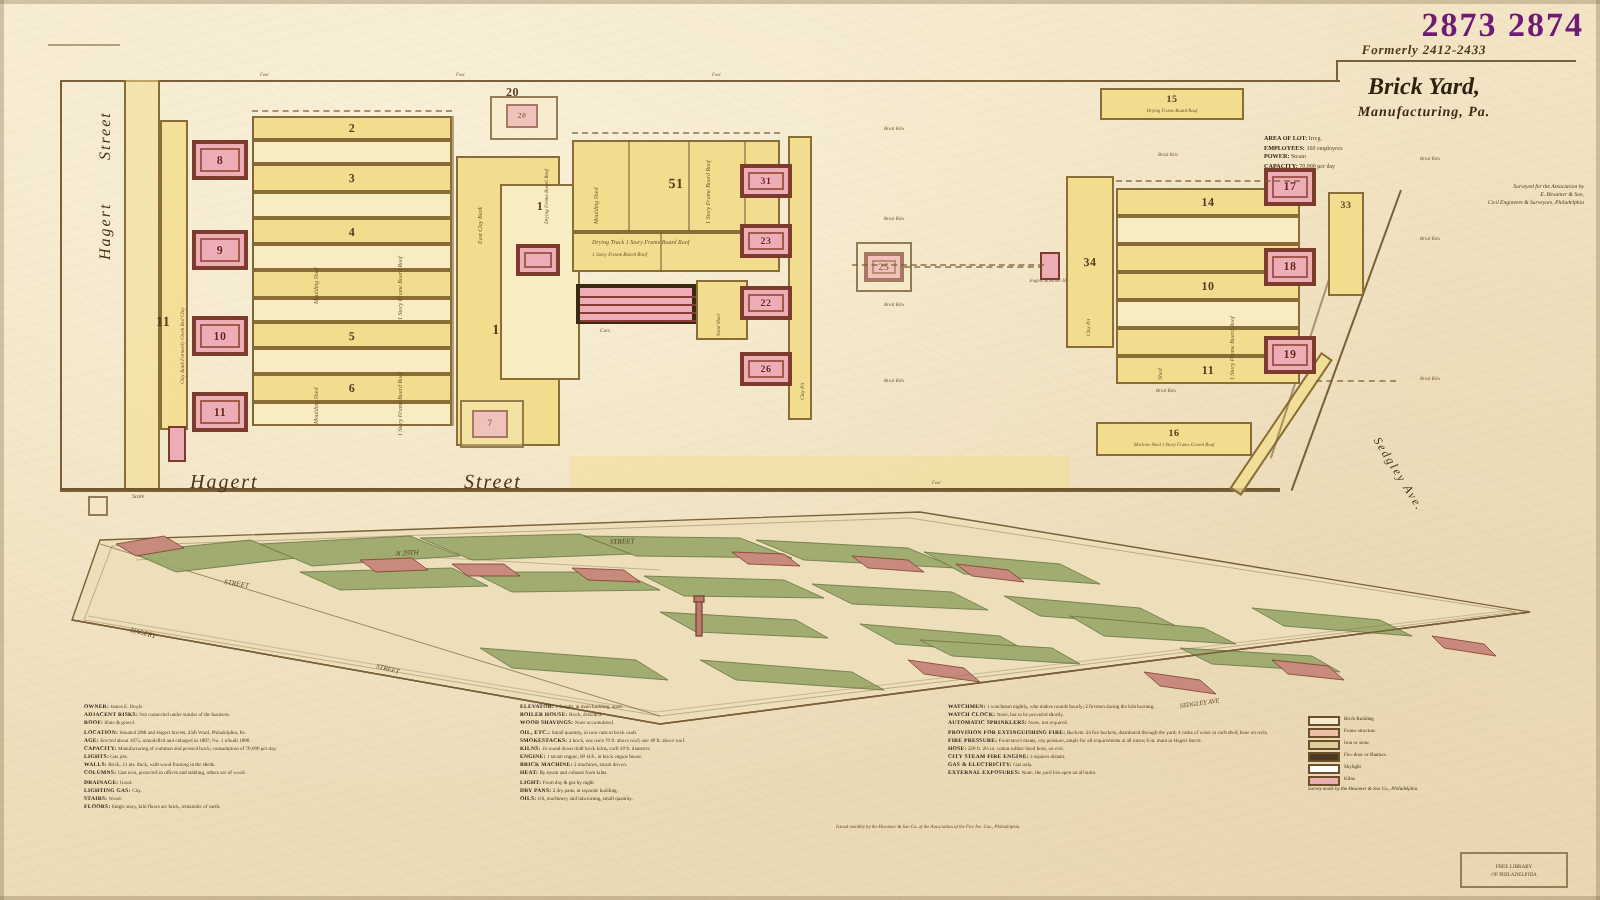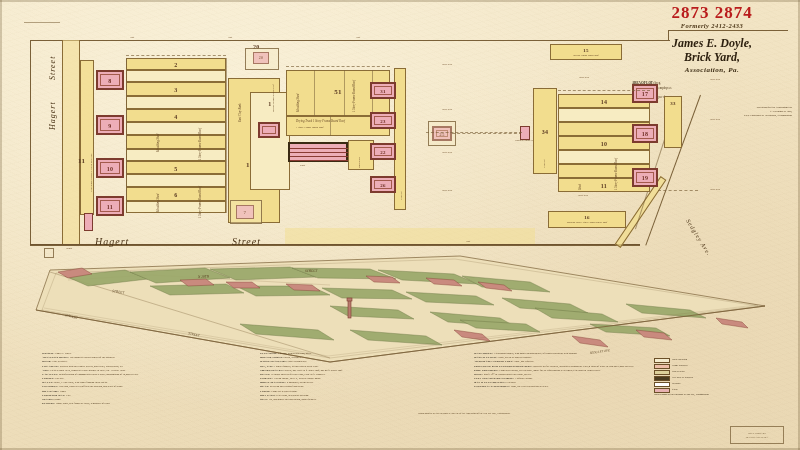--- a/index.html
+++ b/index.html
@@ -57,21 +57,21 @@
   .htxt{position:absolute;color:#6a4b28;font-size:3px;font-style:italic;white-space:nowrap;}
   .st-name{
     position:absolute;color:#4a3316;font-family:"Liberation Serif",serif;
     font-style:italic;letter-spacing:1px;white-space:nowrap;
   }
   .st-v{transform-origin:0 0;transform:rotate(-90deg);}
 
   
   #title{position:absolute;right:8px;top:4px;width:160px;text-align:center;color:#3a2a12;}
   #plate{font-family:"Liberation Serif",serif;font-weight:bold;font-size:17px;letter-spacing:1px;
-         color:#b91c1c;line-height:1;}
+         color:#701a75;line-height:1;text-align:right;}
   #formerly{font-size:6.5px;font-style:italic;font-weight:bold;color:#4d3718;margin-top:1px;letter-spacing:.4px;}
   #owner{font-size:12px;font-style:italic;font-weight:bold;color:#2e2110;margin-top:7px;line-height:1.18;
          font-family:"Liberation Serif",serif;}
   #owner .l2{font-size:12px;}
   #city{font-size:7px;font-style:italic;font-weight:bold;color:#3a2a12;margin-top:2px;letter-spacing:.5px;}
   #specs{margin-top:7px;text-align:left;font-size:3px;line-height:1.5;color:#4a3316;}
   #specs b{color:#2e2110;font-size:3.1px;}
   #surveyor{margin-top:6px;text-align:right;font-size:2.8px;color:#4a3316;line-height:1.45;font-style:italic;}
 
   
@@ -94,24 +94,23 @@
 <body>
 
 <div id="sheet">
   <div id="paper"></div>
   <div id="grain"></div>
 
   <div id="title">
     <div id="plate">2873 2874</div>
     <div id="formerly">Formerly 2412-2433</div>
     <div id="owner">
-      <div>James E. Doyle,</div>
       <div class="l2">Brick Yard,</div>
     </div>
-    <div id="city">Association, Pa.</div>
+    <div id="city">Manufacturing, Pa.</div>
     <div id="specs">
       <div><b>AREA OF LOT:</b> <span>Irreg.</span></div>
       <div><b>EMPLOYEES:</b> <span>160 employees</span></div>
       <div><b>POWER:</b> <span>Steam</span></div>
       <div><b>CAPACITY:</b> <span>70,000 per day</span></div>
     </div>
     <div id="surveyor">
       <div>Surveyed for the Association by</div>
       <div>E. Hexamer &amp; Son,</div>
       <div>Civil Engineers &amp; Surveyors, Philadelphia</div>

